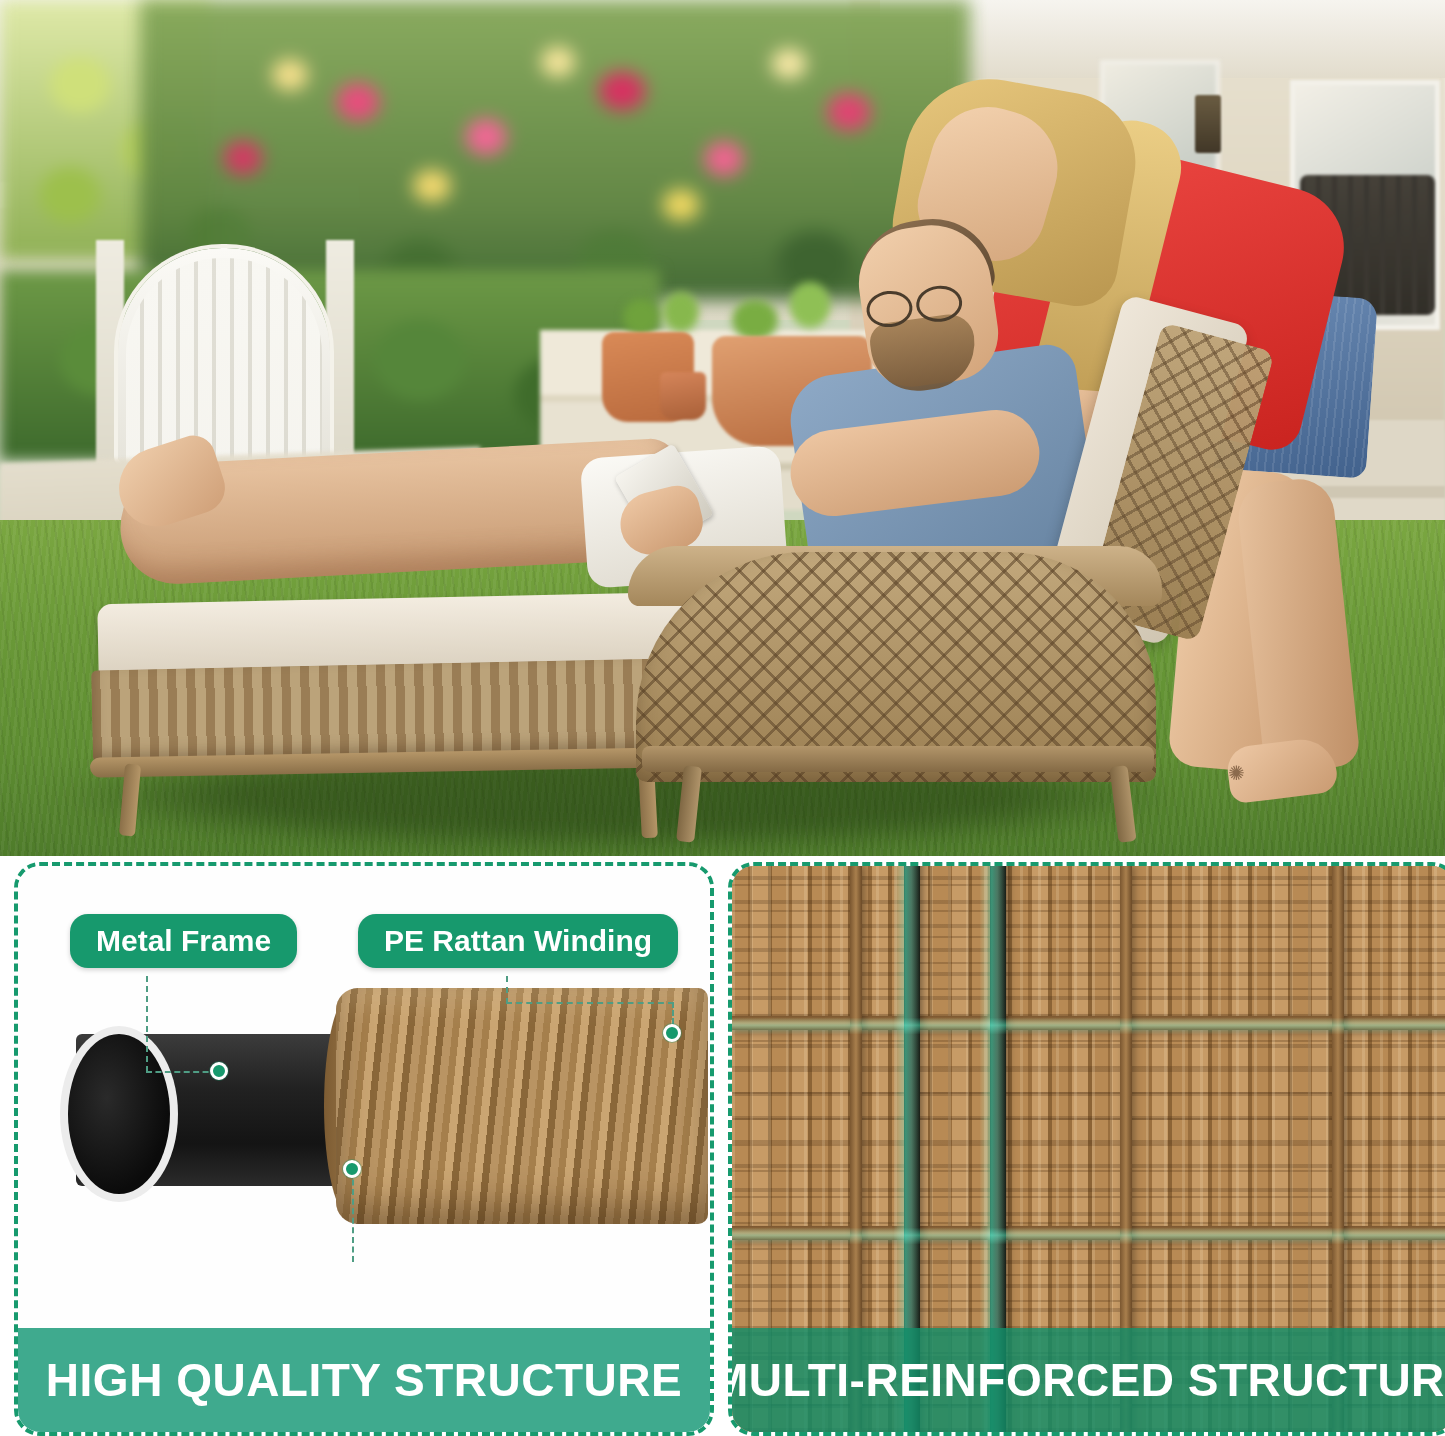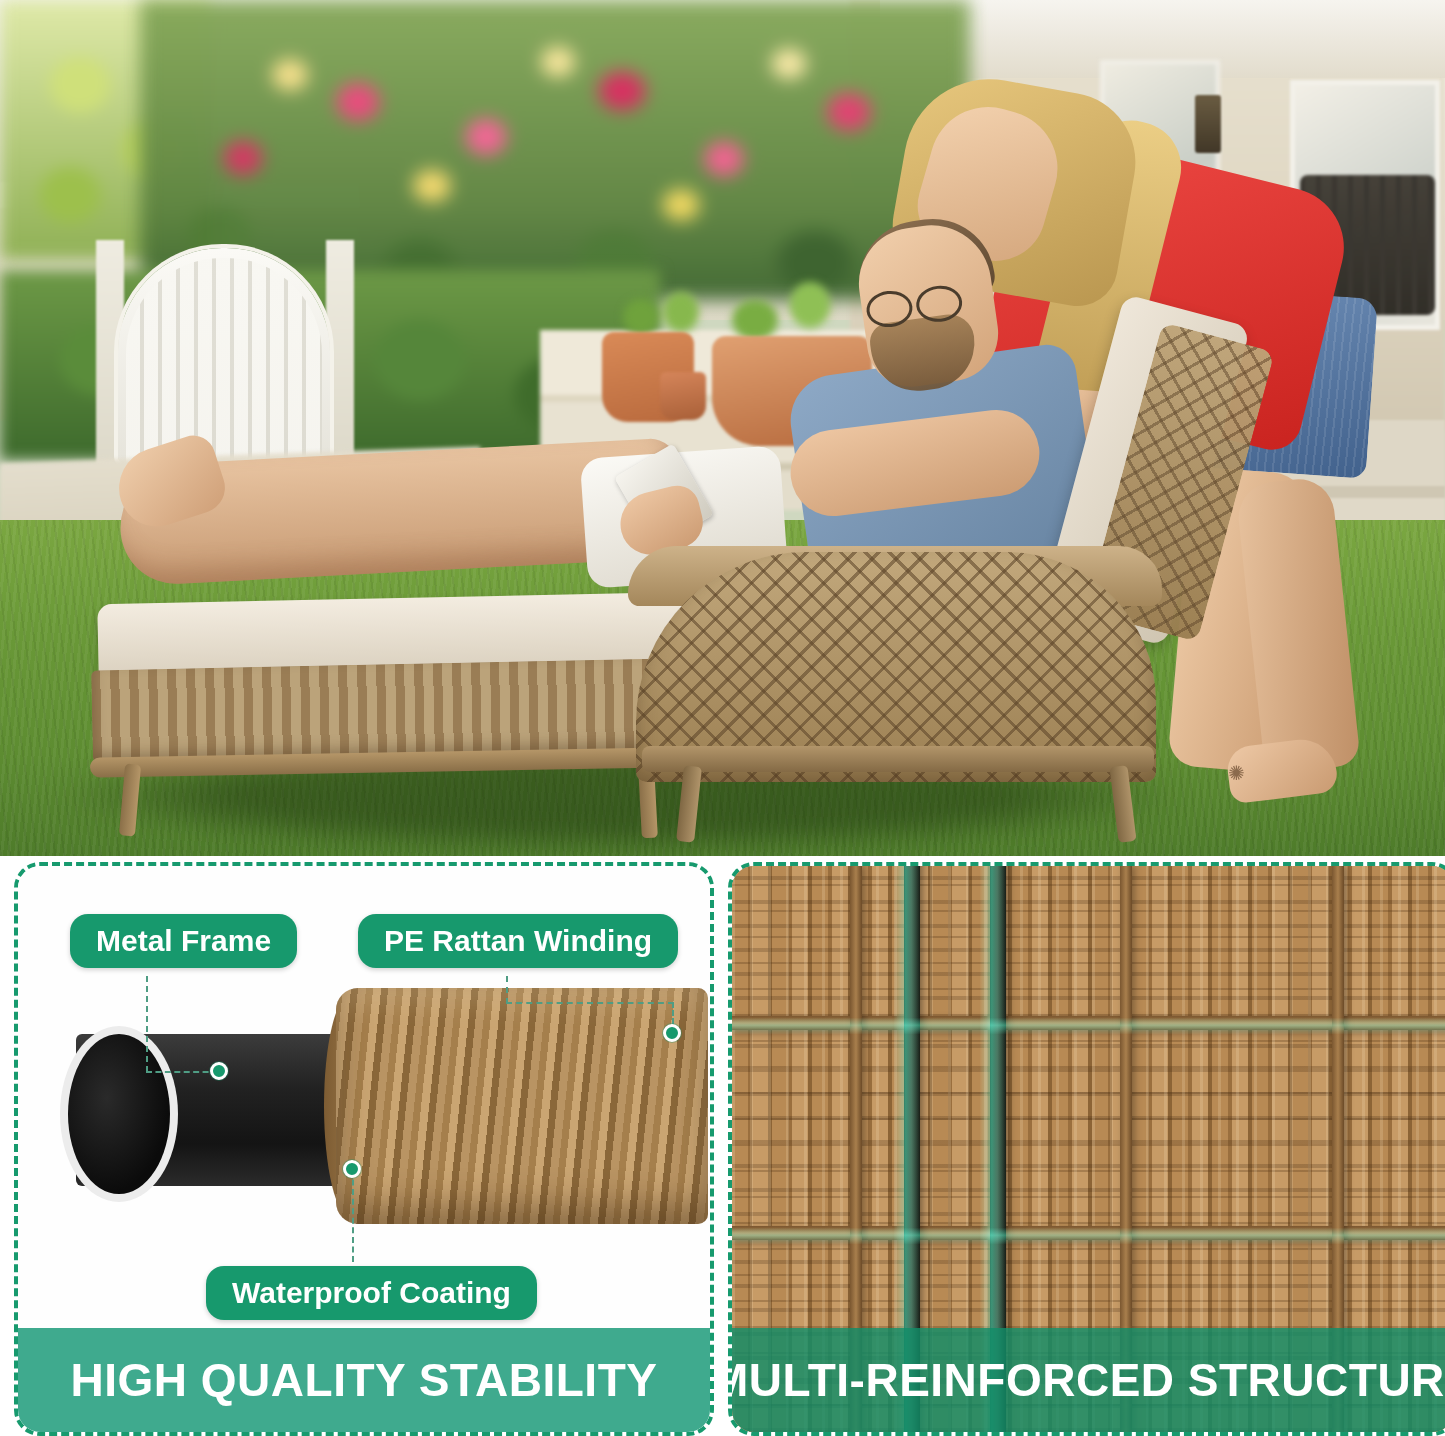--- a/index.html
+++ b/index.html
@@ -644,23 +644,22 @@
       <div class="lead-rattan-v1"></div>
       <div class="lead-rattan-h"></div>
       <div class="lead-rattan-v2"></div>
       <div class="dot dot-rattan"></div>
 
       <div class="lead-water-v"></div>
       <div class="dot dot-water"></div>
 
       <div class="pill pill-metal">Metal Frame</div>
       <div class="pill pill-rattan">PE Rattan Winding</div>
-      <div class="pill pill-waterproof">Waterproof Coating</div>
     </div>
-    <div class="caption caption-left">HIGH QUALITY STABILITY</div>
+    <div class="caption caption-left">HIGH QUALITY STRUCTURE</div>
   </div>
 
   <div class="panel panel-right">
     <div class="weave-scene">
       <div class="weave-tile"></div>
 
       <div class="weave-seam-h" style="top:150px;"></div>
       <div class="weave-seam-h" style="top:360px;"></div>
       <div class="weave-seam-v" style="left:118px;"></div>
       <div class="weave-seam-v" style="left:388px;"></div>

